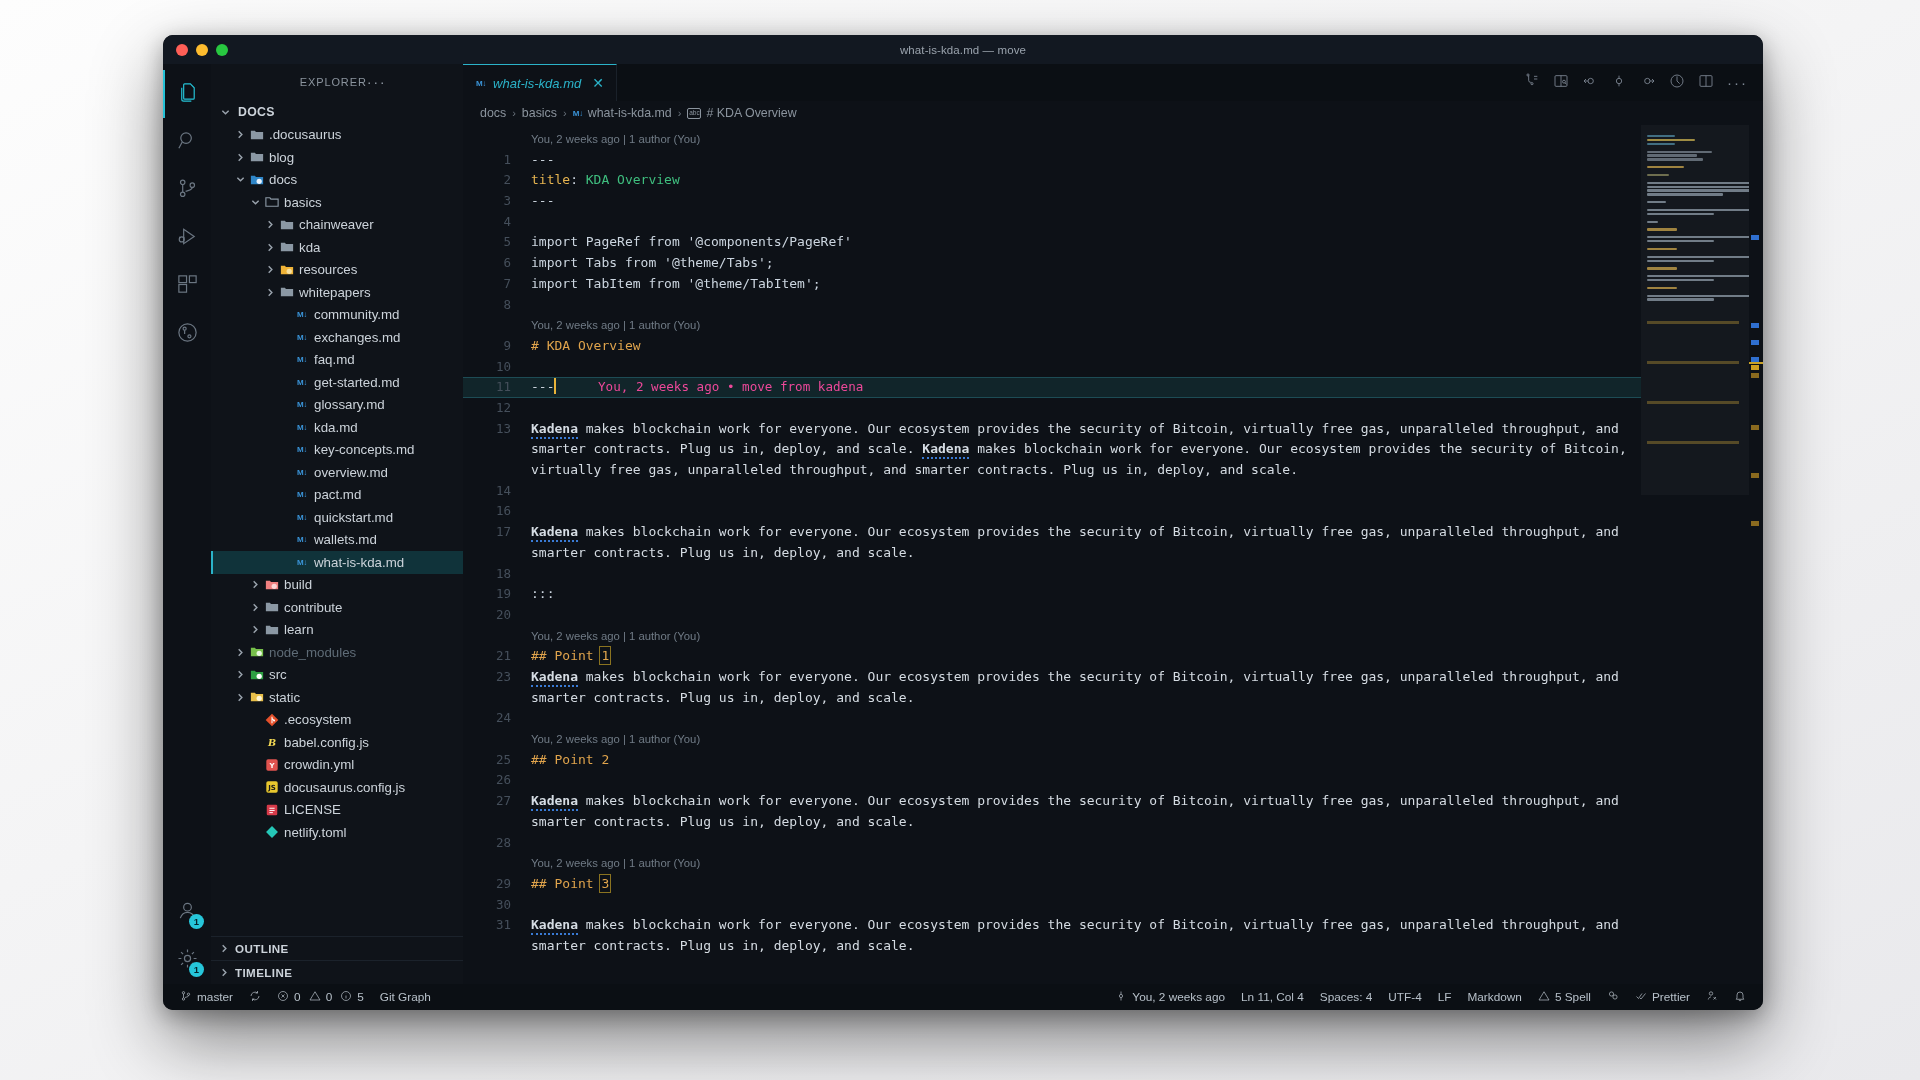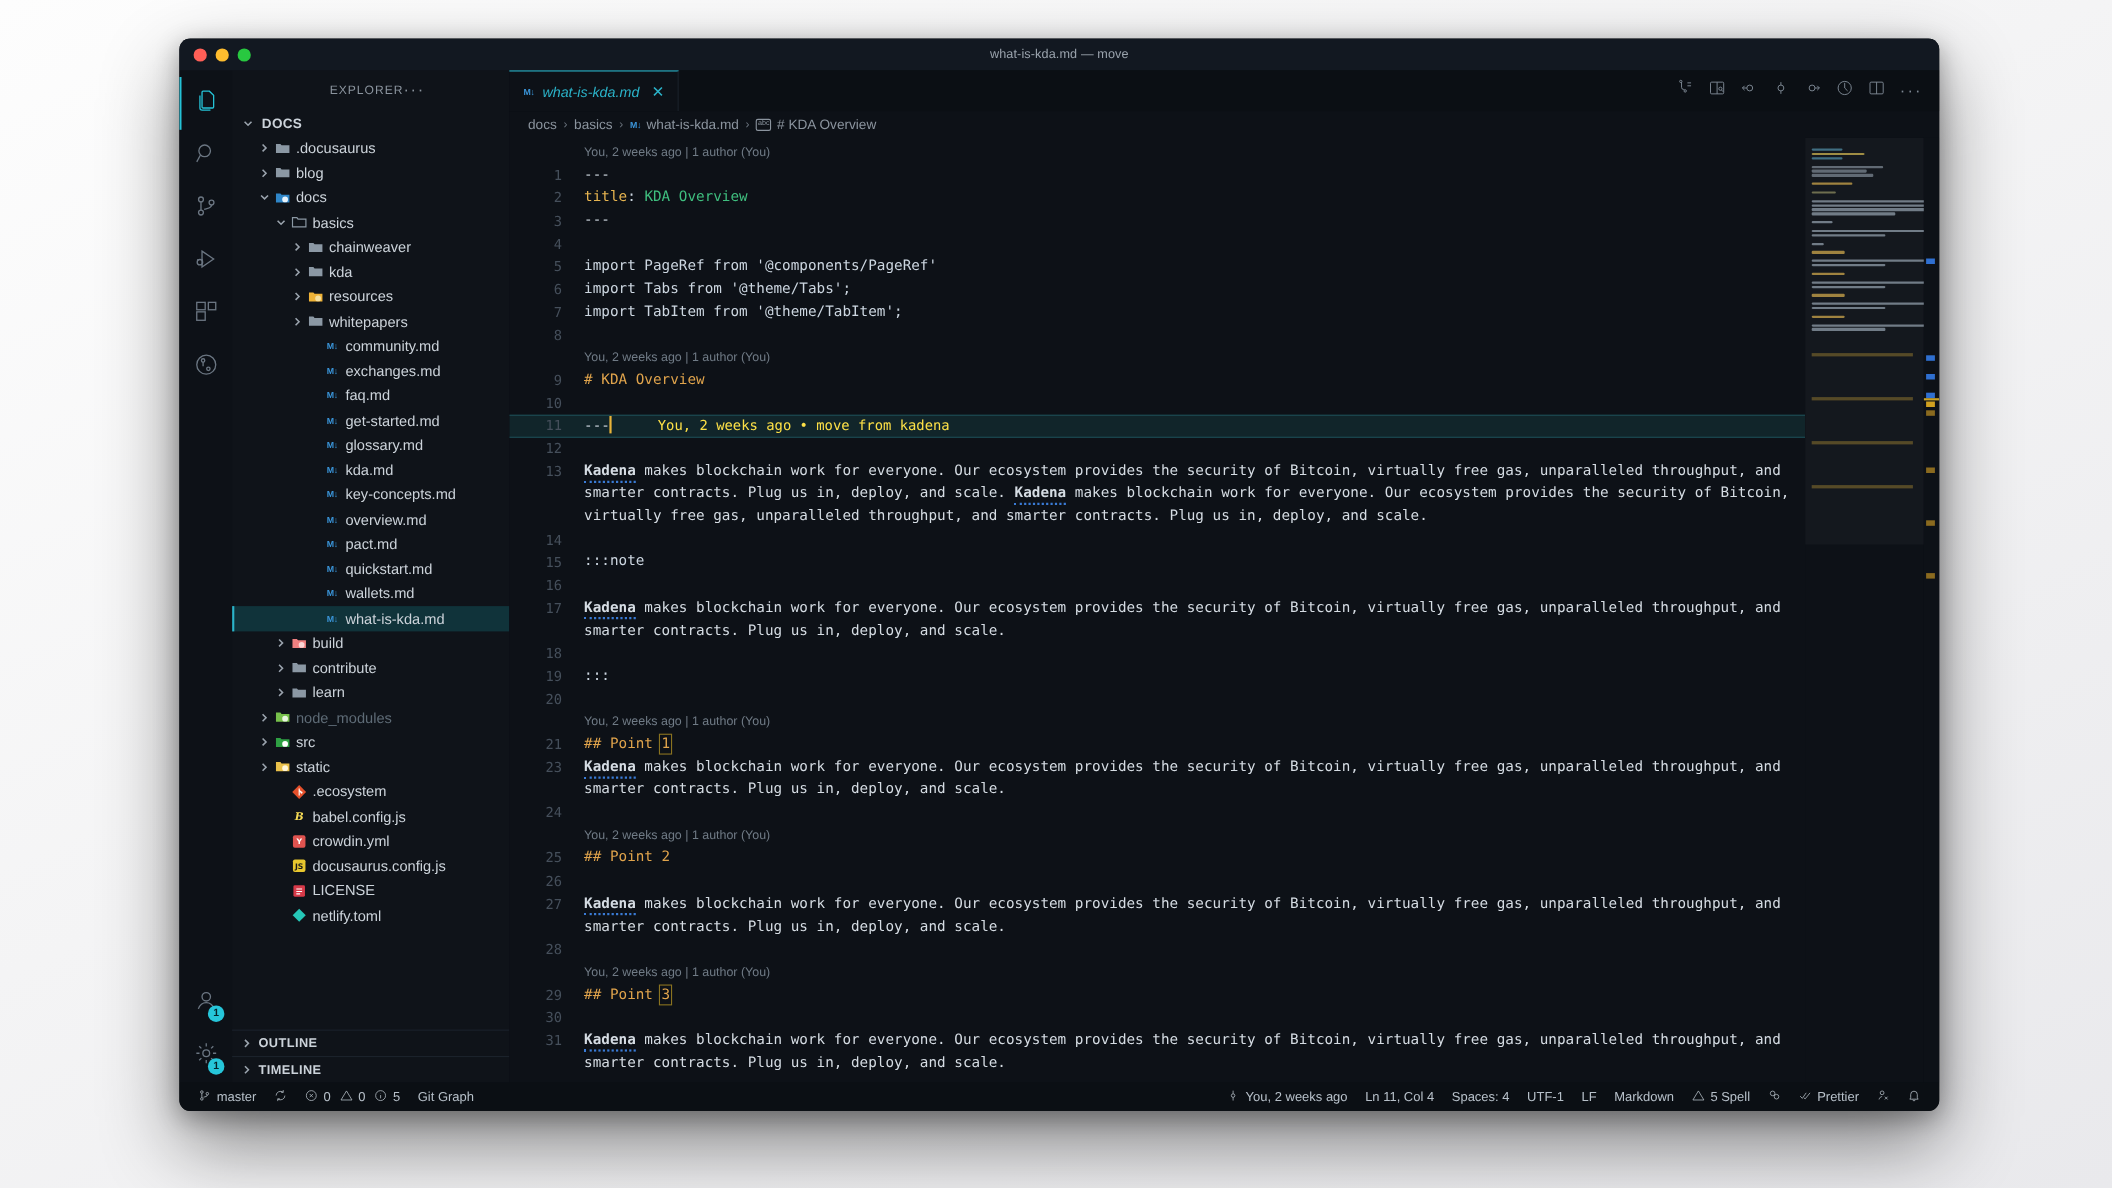--- a/index.html
+++ b/index.html
@@ -160,21 +160,21 @@
   .cur-line { background: #11252a; }
   .cur-line::after {
     content: ""; position: absolute; left: 0; right: 0; bottom: 0;
     height: 0; border-bottom: 1px solid #1d4c55;
   }
   .cur-line::before {
     content: ""; position: absolute; left: 0; right: 0; top: 0;
     border-top: 1px solid #1d4c55;
   }
   .inline-blame {
-    color: #fde047; font-family: "DejaVu Sans Mono", monospace; font-size: 12.6px;
+    color: #ec4899; font-family: "DejaVu Sans Mono", monospace; font-size: 12.6px;
     padding-left: 42px;
   }
   .caret {
     display: inline-block; width: 1.5px; height: 16px;
     background: #e8b339; vertical-align: -3px;
   }
   .k-yellow { color: #e6b450; }
   .k-green  { color: #3fbf7f; }
   .k-head   { color: #e0a44c; }
   .k-plain  { color: #ccd6e0; }
@@ -819,24 +819,20 @@
               </div>
               <div class="cline tall">
                 <span class="gutter">13</span>
                 <span class="ctext"><span><span class="spell">Kadena</span> makes blockchain work for everyone. Our ecosystem provides the security of Bitcoin, virtually free gas, unparalleled throughput, and smarter contracts. Plug us in, deploy, and scale. <span class="spell">Kadena</span> makes blockchain work for everyone. Our ecosystem provides the security of Bitcoin, virtually free gas, unparalleled throughput, and smarter contracts. Plug us in, deploy, and scale.</span></span>
               </div>
               <div class="cline">
                 <span class="gutter">14</span>
                 <span class="ctext"></span>
               </div>
               <div class="cline">
-                <span class="gutter">15</span>
-                <span class="ctext"><span class="k-plain">:::note</span></span>
-              </div>
-              <div class="cline">
                 <span class="gutter">16</span>
                 <span class="ctext"></span>
               </div>
               <div class="cline tall">
                 <span class="gutter">17</span>
                 <span class="ctext"><span><span class="spell">Kadena</span> makes blockchain work for everyone. Our ecosystem provides the security of Bitcoin, virtually free gas, unparalleled throughput, and smarter contracts. Plug us in, deploy, and scale.</span></span>
               </div>
               <div class="cline">
                 <span class="gutter">18</span>
                 <span class="ctext"></span>
@@ -1009,21 +1005,21 @@
               </svg></span>
           <span>You, 2 weeks ago</span>
         </div>
         <div class="st">
           <span>Ln 11, Col 4</span>
         </div>
         <div class="st">
           <span>Spaces: 4</span>
         </div>
         <div class="st">
-          <span>UTF-1</span>
+          <span>UTF-4</span>
         </div>
         <div class="st">
           <span>LF</span>
         </div>
         <div class="st">
           <span>Markdown</span>
         </div>
         <div class="st">
           <span><svg viewBox="0 0 24 24">
                 <path d="M12 3.5L22 20H2z"></path>

